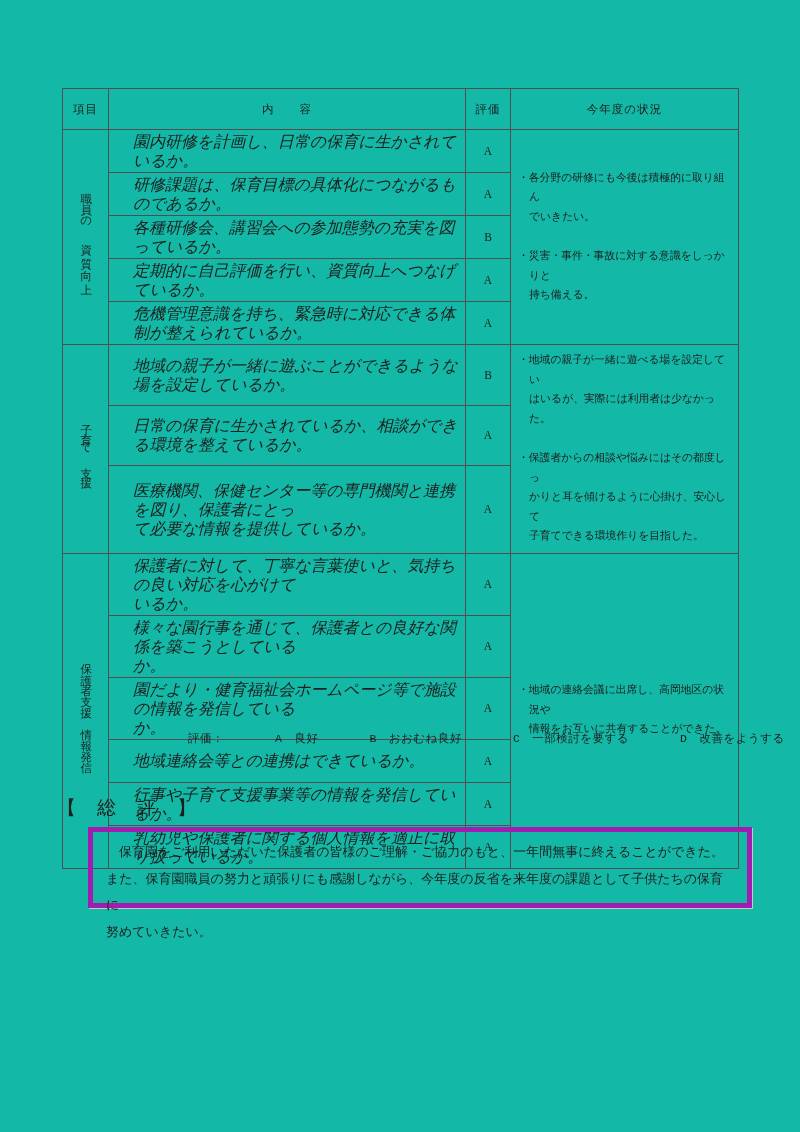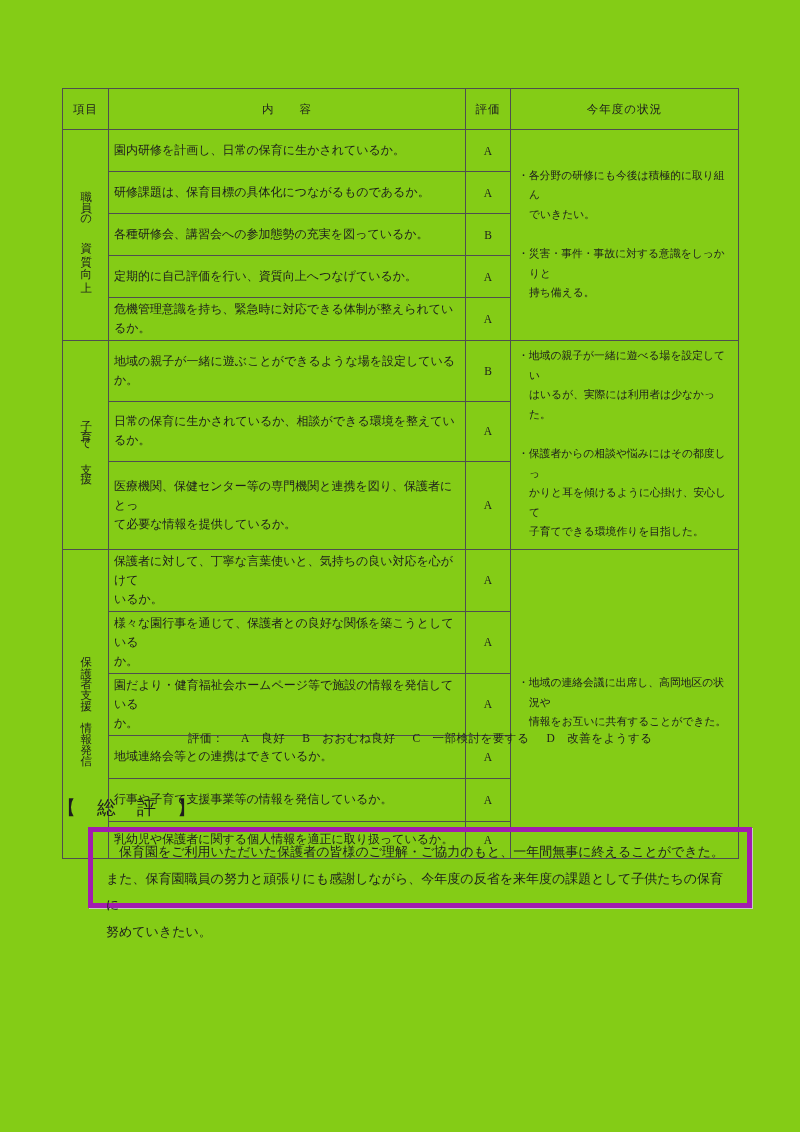--- a/index.html
+++ b/index.html
@@ -1,37 +1,37 @@
 <!DOCTYPE html>
 <html lang="ja"><head>
 <meta charset="utf-8">
 <style>
   html,body{margin:0;padding:0;background:#ffffff;}
   body{
     width:800px;height:1132px;position:relative;overflow:hidden;
     font-family:"Liberation Serif","DejaVu Serif",serif;
     color:#1d1d1d;
   }
-  .page{position:absolute;inset:0;background:#84cc16;}
+  .page{position:absolute;inset:0;background:#14b8a6;}
 
   
   table.eval{
     position:absolute;left:62px;top:88px;width:676px;
     border-collapse:collapse;table-layout:fixed;
   }
   table.eval td,table.eval th{
     border:1px solid #4f4f4f;box-sizing:border-box;overflow:hidden;
   }
   th.hdr{
     font-weight:normal;font-size:11.5px;text-align:center;
     vertical-align:middle;letter-spacing:1px;
   }
   td.content-cell{
-    font-size:12px;line-height:19px;padding:2px 6px 2px 5px;
-    vertical-align:middle;white-space:pre-line;
+    font-size:16px;line-height:19px;padding:2px 6px 2px 24px;
+    vertical-align:middle;white-space:pre-line;font-style:italic;
   }
   td.rating-cell{
     font-size:11.5px;text-align:center;vertical-align:middle;
   }
   td.group-cell{text-align:center;vertical-align:middle;padding:0;}
   .vtext{
     display:inline-block;
     writing-mode:vertical-rl;text-orientation:upright;
     font-size:11.5px;line-height:1;
   }
@@ -46,21 +46,21 @@
   p.note{
     margin:0;padding-left:11px;text-indent:-11px;white-space:pre-line;
   }
   p.note + p.note{margin-top:20px;}
 
   
   .legend{
     position:absolute;left:188px;top:731px;font-size:11.5px;
     white-space:nowrap;letter-spacing:0.5px;
   }
-  .legend .legend-item{margin-left:17px;}
+  .legend .legend-item{margin-left:51px;font-family:Liberation Mono, monospace;}
   .legend .legend-item:first-of-type{margin-left:19px;}
 
   
   .summary-heading{
     position:absolute;left:57px;top:795px;font-size:19px;letter-spacing:1px;
   }
   .summary-box{
     position:absolute;left:88px;top:827px;width:664px;height:81px;
     box-sizing:border-box;border:5px solid #a21caf;
     box-shadow:1px 1px 0 #c9c9c9;

